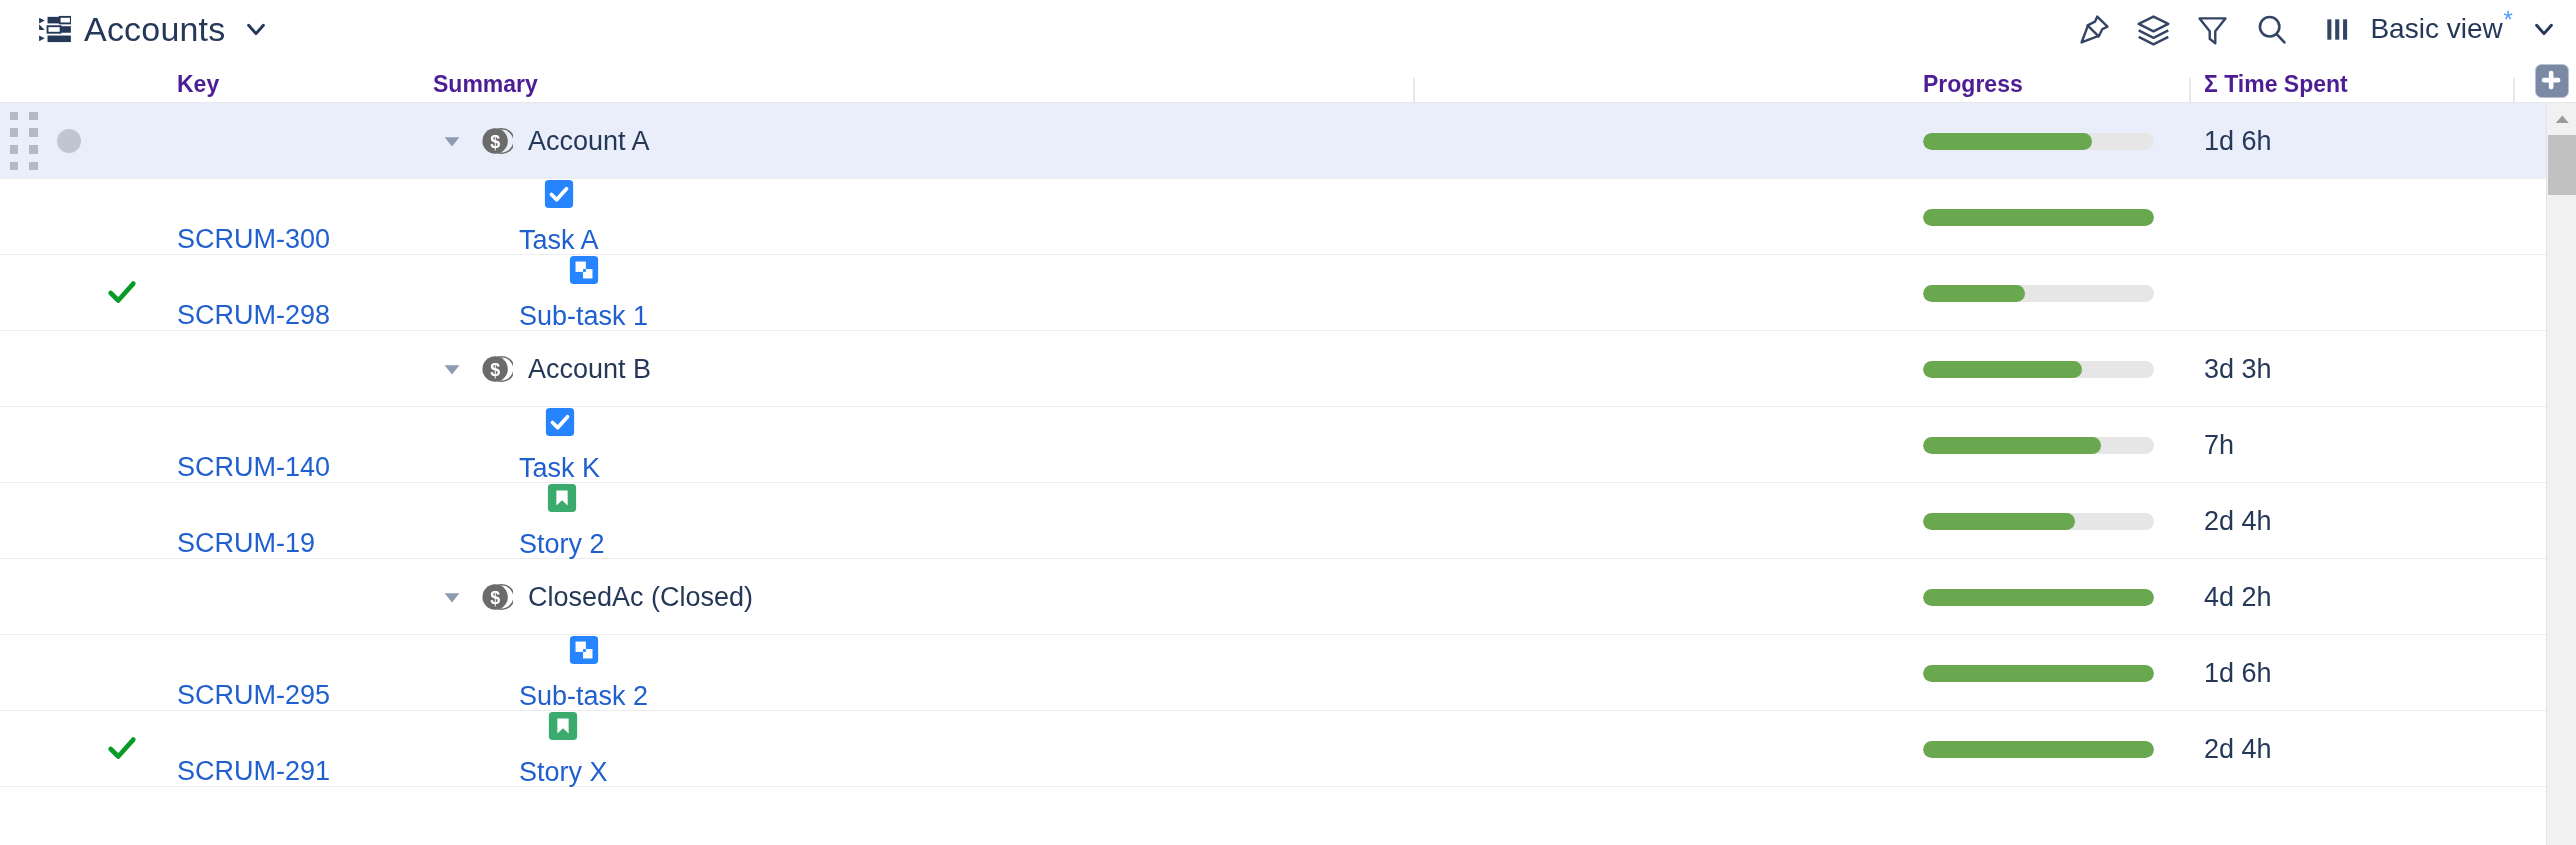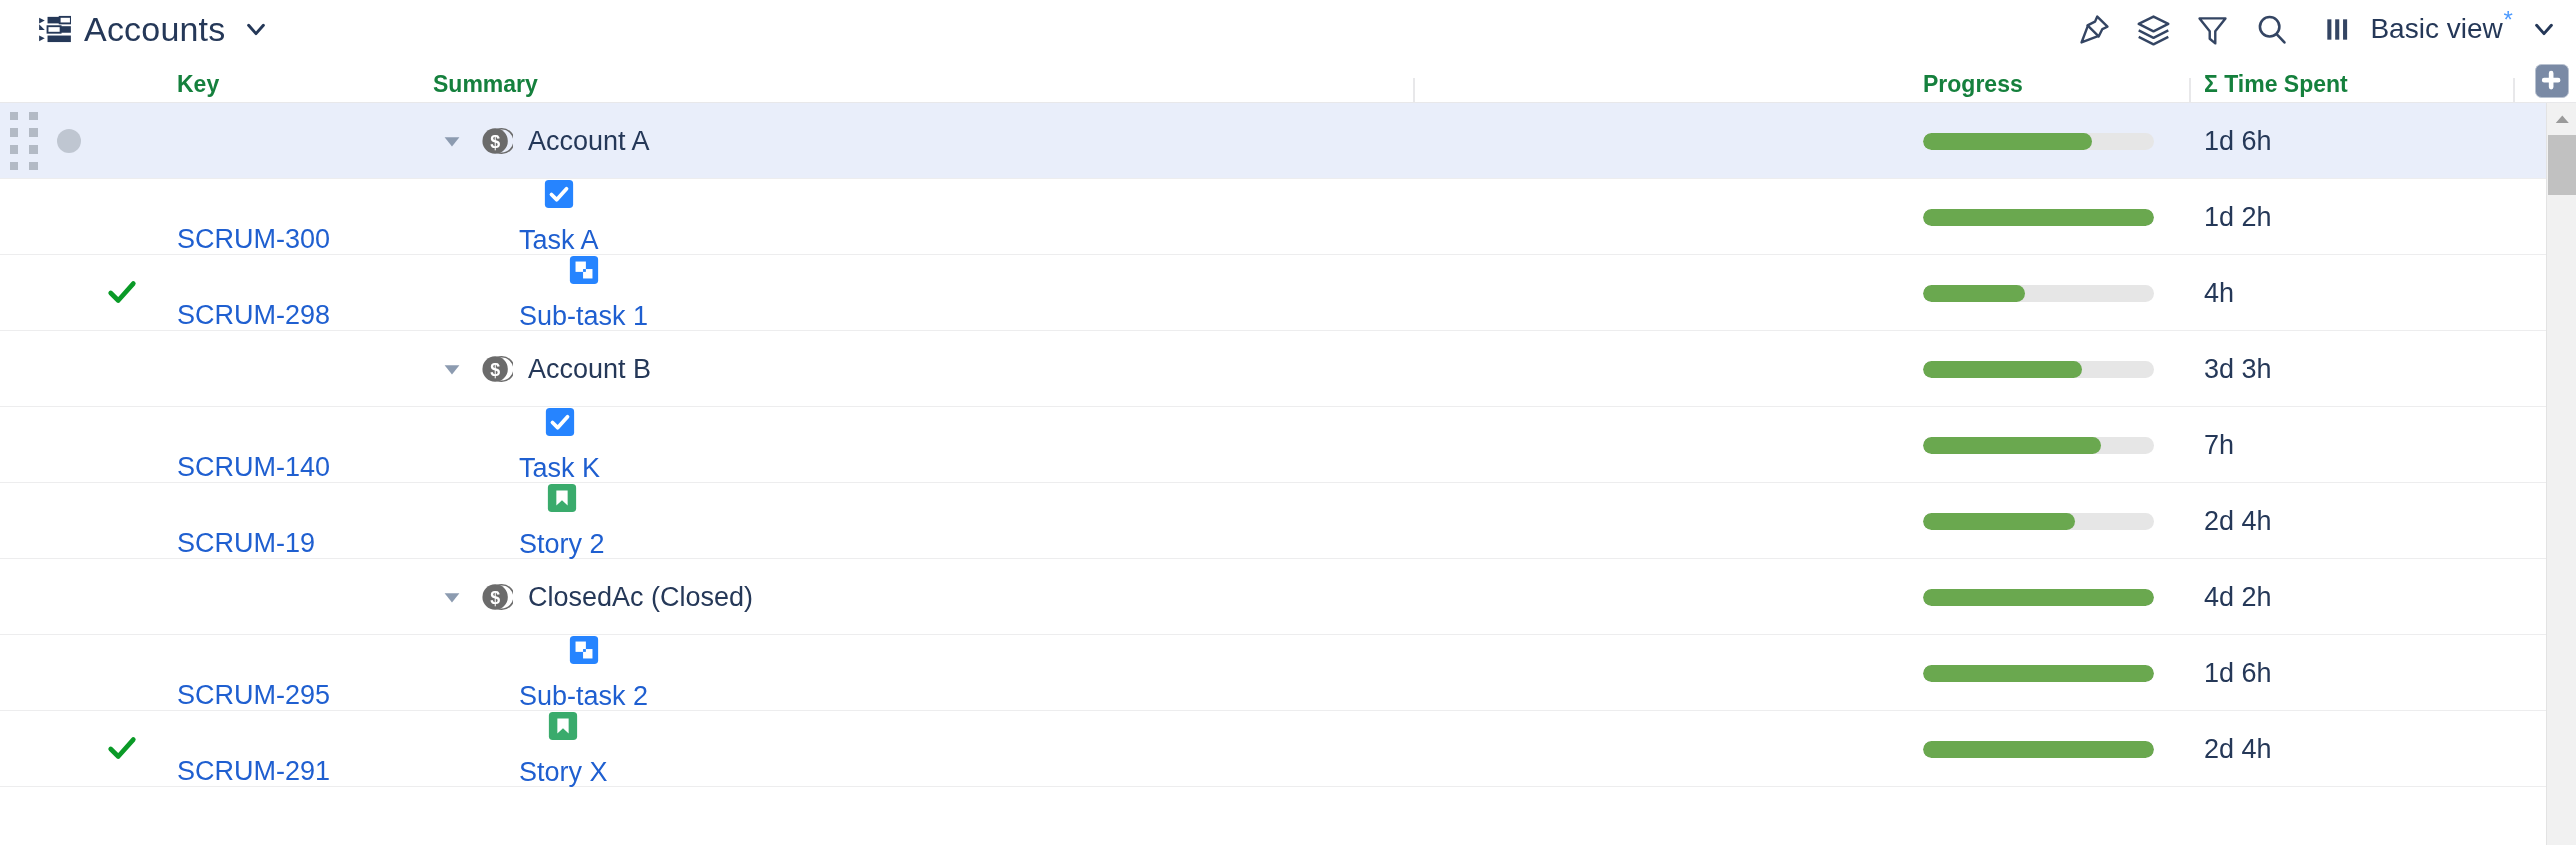--- a/index.html
+++ b/index.html
@@ -77,21 +77,21 @@
     height: 45px;
     width: 2576px;
     background: #ffffff;
     border-bottom: 1.9px solid #e8e8ea;
   }
   .col-head {
     position: absolute;
     bottom: 3.7px;
     font-size: 23px;
     font-weight: bold;
-    color: #15803d;
+    color: #4c1d95;
     white-space: nowrap;
   }
   .col-head.key      { left: 177px; }
   .col-head.summary  { left: 433px; }
   .col-head.progress { left: 1923px; }
   .col-head.time     { left: 2204px; }
 
   .hdr-divider {
     position: absolute;
     bottom: 0;
@@ -356,23 +356,20 @@
                 <path d="M9 17.5 L14.5 23 L25 11.5" fill="none" stroke="#ffffff" stroke-width="4" stroke-linecap="round" stroke-linejoin="round"></path>
               </svg></span>
             <span class="sum-text link">Task A</span>
           </div>
         </div>
         <div class="cell c-prog">
           <div class="pbar">
             <div class="fill" style="width: 100%;"></div>
           </div>
         </div>
-        <div class="cell c-time">
-          <span class="time-text">1d 2h</span>
-        </div>
       </div>
       <div class="row">
         <div class="cell c-handle"></div>
         <div class="cell c-dot"></div>
         <div class="cell c-check">
           <span>
             <svg class="done-check" viewBox="0 0 34 34" width="32" height="32">
               <path d="M5 17 L13 25 L29 7" fill="none" stroke="#0a9a27" stroke-width="5" stroke-linecap="round" stroke-linejoin="round"></path>
             </svg>
           </span>
@@ -389,23 +386,20 @@
                 <rect x="16" y="16" width="3" height="3" fill="#2684ff"></rect>
               </svg></span>
             <span class="sum-text link">Sub-task 1</span>
           </div>
         </div>
         <div class="cell c-prog">
           <div class="pbar">
             <div class="fill" style="width: 44%;"></div>
           </div>
         </div>
-        <div class="cell c-time">
-          <span class="time-text">4h</span>
-        </div>
       </div>
       <div class="row">
         <div class="cell c-handle"></div>
         <div class="cell c-dot"></div>
         <div class="cell c-check"></div>
         <div class="cell c-key"></div>
         <div class="cell c-summary">
           <div class="sum-inner indent-0">
             <span class="twisty"><svg viewBox="0 0 26 26" width="24" height="24">
                 <polygon points="5,9 21,9 13,19" fill="#8c9bb0"></polygon>

